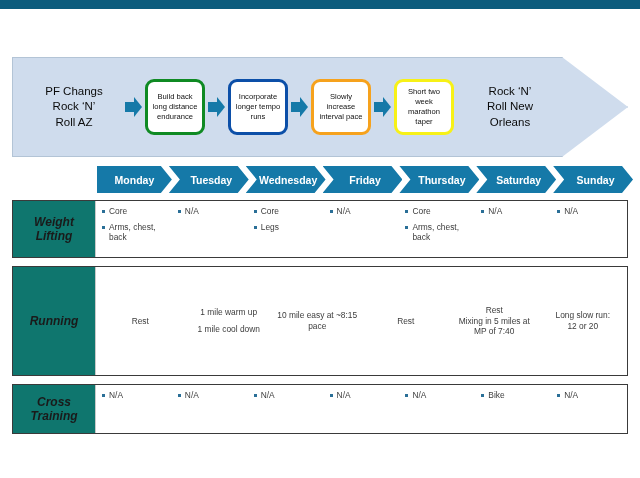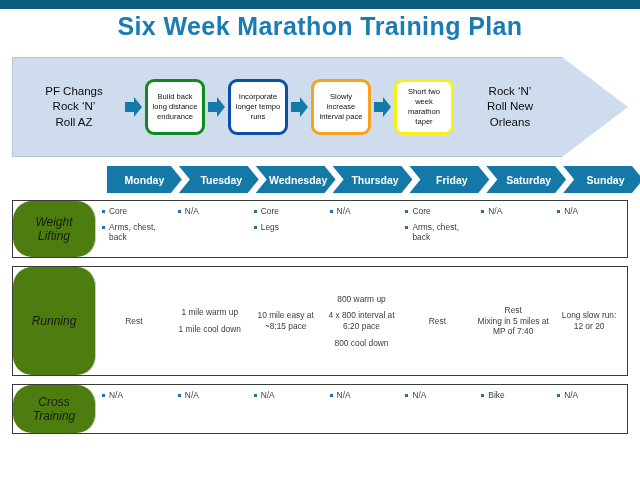--- a/index.html
+++ b/index.html
@@ -79,21 +79,21 @@
   .connector .head {
     position: absolute; left: 9px; top: 0;
     width: 0; height: 0;
     border-top: 10px solid transparent;
     border-bottom: 10px solid transparent;
     border-left: 8px solid #1579a8;
   }
 
   
   .days {
-    position: absolute; top: 166px; left: 107px;
+    position: absolute; top: 166px; left: 97px;
     width: 533px; height: 27px;
     display: flex;
   }
   .day {
     flex: 1 1 0;
     height: 27px;
     background: #1579a8;
     color: #ffffff;
     font-size: 10.5px; font-weight: bold;
     display: flex; align-items: center; justify-content: center;
@@ -114,28 +114,27 @@
     border: 1px solid #3a3a3a;
     background: #ffffff;
     display: flex;
   }
   #row-weight  { top: 200px; height: 58px; }
   #row-running { top: 266px; height: 110px; }
   #row-cross   { top: 384px; height: 50px; }
 
   .rowlabel {
     flex: 0 0 83px;
-    background: #4d7c0f;
+    background: #0f766e;
     border-right: 1px solid #c9c9c9;
     display: flex; align-items: center; justify-content: center;
     text-align: center;
-    font-size: 12px; font-weight: normal; font-style: italic;
+    font-size: 12px; font-weight: bold; font-style: italic;
     color: #1a1a1a; line-height: 1.2;
     white-space: pre-line;
-    border-radius: 19px;
   }
   .cells { flex: 1 1 auto; display: flex; }
   .cell {
     flex: 1 1 0;
     padding: 5px 4px 4px 6px;
     font-size: 8.4px;
     color: #3c3c3c;
   }
   .cell.center {
     display: flex; flex-direction: column;
@@ -157,21 +156,20 @@
   }
   .bullet .txt { flex: 1 1 auto; }
 </style>
 </head>
 <body>
 
 <div id="slide">
 
   <div class="topbar"></div>
 
-  <div class="title">Six Week Marathon Training Plan</div>
 
   <div class="banner-wrap">
     <div class="banner"></div>
     <div class="banner-inner">
       <div class="endcap left">PF Changs
 Rock ‘N’
 Roll AZ</div>
 
       <div class="connector">
           <div class="shaft"></div>
@@ -201,22 +199,22 @@
       <div class="endcap right">Rock ‘N’
 Roll New
 Orleans</div>
     </div>
   </div>
 
   <div class="days">
     <div class="day">Monday</div>
     <div class="day">Tuesday</div>
     <div class="day">Wednesday</div>
+    <div class="day">Friday</div>
     <div class="day">Thursday</div>
-    <div class="day">Friday</div>
     <div class="day">Saturday</div>
     <div class="day">Sunday</div>
   </div>
 
   <div class="rowblock" id="row-weight">
     <div class="rowlabel">Weight
 Lifting</div>
     <div class="cells">
         <div class="cell">
           <div class="bullet">
@@ -282,25 +280,20 @@
           <p>Rest</p>
         </div>
         <div class="cell center">
           <p>1 mile warm up</p>
           <p>1 mile cool down</p>
         </div>
         <div class="cell center">
           <p>10 mile easy at ~8:15 pace</p>
         </div>
         <div class="cell center">
-          <p>800 warm up</p>
-          <p>4 x 800 interval at 6:20 pace</p>
-          <p>800 cool down</p>
-        </div>
-        <div class="cell center">
           <p>Rest</p>
         </div>
         <div class="cell center">
           <p>Rest
 Mixing in 5 miles at MP of 7:40</p>
         </div>
         <div class="cell center">
           <p>Long slow run:
 12 or 20</p>
         </div>

